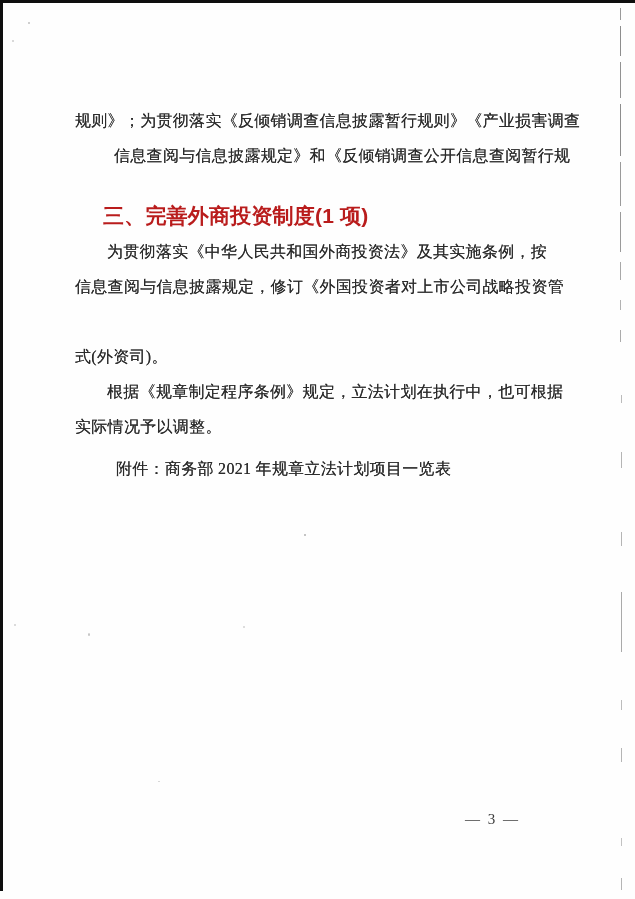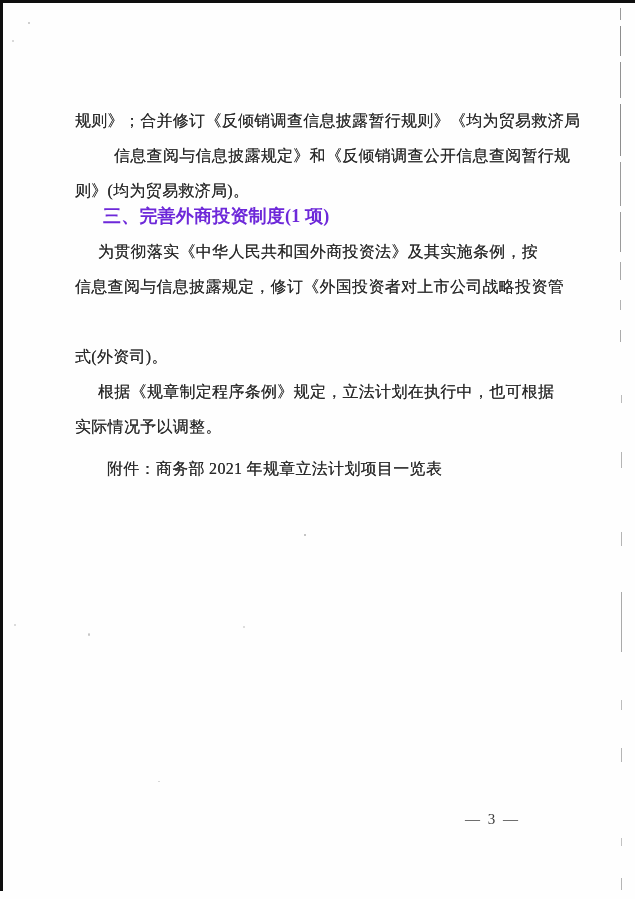--- a/index.html
+++ b/index.html
@@ -42,31 +42,31 @@
   
   .line {
     position: absolute;
     white-space: nowrap;
     font-size: 16px;
     line-height: 20px;
     letter-spacing: 0.3px;
     text-shadow: 0 0 0.4px #4a4a4a;
   }
   .l-margin { left: 75px; }
-  .l-indent { left: 98px; }
+  .l-indent { left: 107px; }
   .heading {
     position: absolute;
     left: 103px;
     white-space: nowrap;
-    font-family: Liberation Serif, serif;
+    font-family: Liberation Sans, sans-serif;
     font-weight: bold;
-    font-size: 18px;
+    font-size: 21px;
     line-height: 22px;
     letter-spacing: 0.2px;
-    color: #6d28d9;
+    color: #b91c1c;
   }
   .page-number {
     position: absolute;
     left: 465px;
     top: 811px;
     font-size: 15px;
     letter-spacing: 2px;
     color: #3a3a3a;
     white-space: nowrap;
   }
@@ -98,23 +98,22 @@
   <div class="scan-seg" style="left:621px; top:878px; height:12px; background:#b5b5b5;"></div>
 
   <div class="speck" style="left:28px;  top:22px;  width:2px; height:2px;"></div>
   <div class="speck" style="left:12px;  top:40px;  width:2px; height:2px; background:#cccccc;"></div>
   <div class="speck" style="left:304px; top:534px; width:2px; height:2px; background:#b0b0b0;"></div>
   <div class="speck" style="left:14px;  top:624px; width:2px; height:2px; background:#cfcfcf;"></div>
   <div class="speck" style="left:88px;  top:633px; width:2px; height:3px; background:#c4c4c4;"></div>
   <div class="speck" style="left:243px; top:626px; width:2px; height:2px; background:#d2d2d2;"></div>
   <div class="speck" style="left:158px; top:781px; width:2px; height:1px; background:#cccccc;"></div>
 
-  <div class="line l-margin" style="top:111px;">规则》；合并修订《反倾销调查信息披露暂行规则》《均为贸易救济局</div>
+  <div class="line l-margin" style="top:111px;">规则》；为贯彻落实《反倾销调查信息披露暂行规则》《产业损害调查</div>
   <div class="line l-margin" style="top:146px;margin-left:39px;">信息查阅与信息披露规定》和《反倾销调查公开信息查阅暂行规</div>
-  <div class="line l-margin" style="top:181px;">则》(均为贸易救济局)。</div>
 
   <div class="heading" style="top:205px;">三、完善外商投资制度(1 项)</div>
 
   <div class="line l-indent" style="top:242px;">为贯彻落实《中华人民共和国外商投资法》及其实施条例，按</div>
   <div class="line l-margin" style="top:277px;">信息查阅与信息披露规定，修订《外国投资者对上市公司战略投资管</div>
   <div class="line l-margin" style="top:347px;">式(外资司)。</div>
 
   <div class="line l-margin" style="top:417px;">实际情况予以调整。</div>
   <div class="line l-indent" style="top:382px;">根据《规章制定程序条例》规定，立法计划在执行中，也可根据</div>
 

